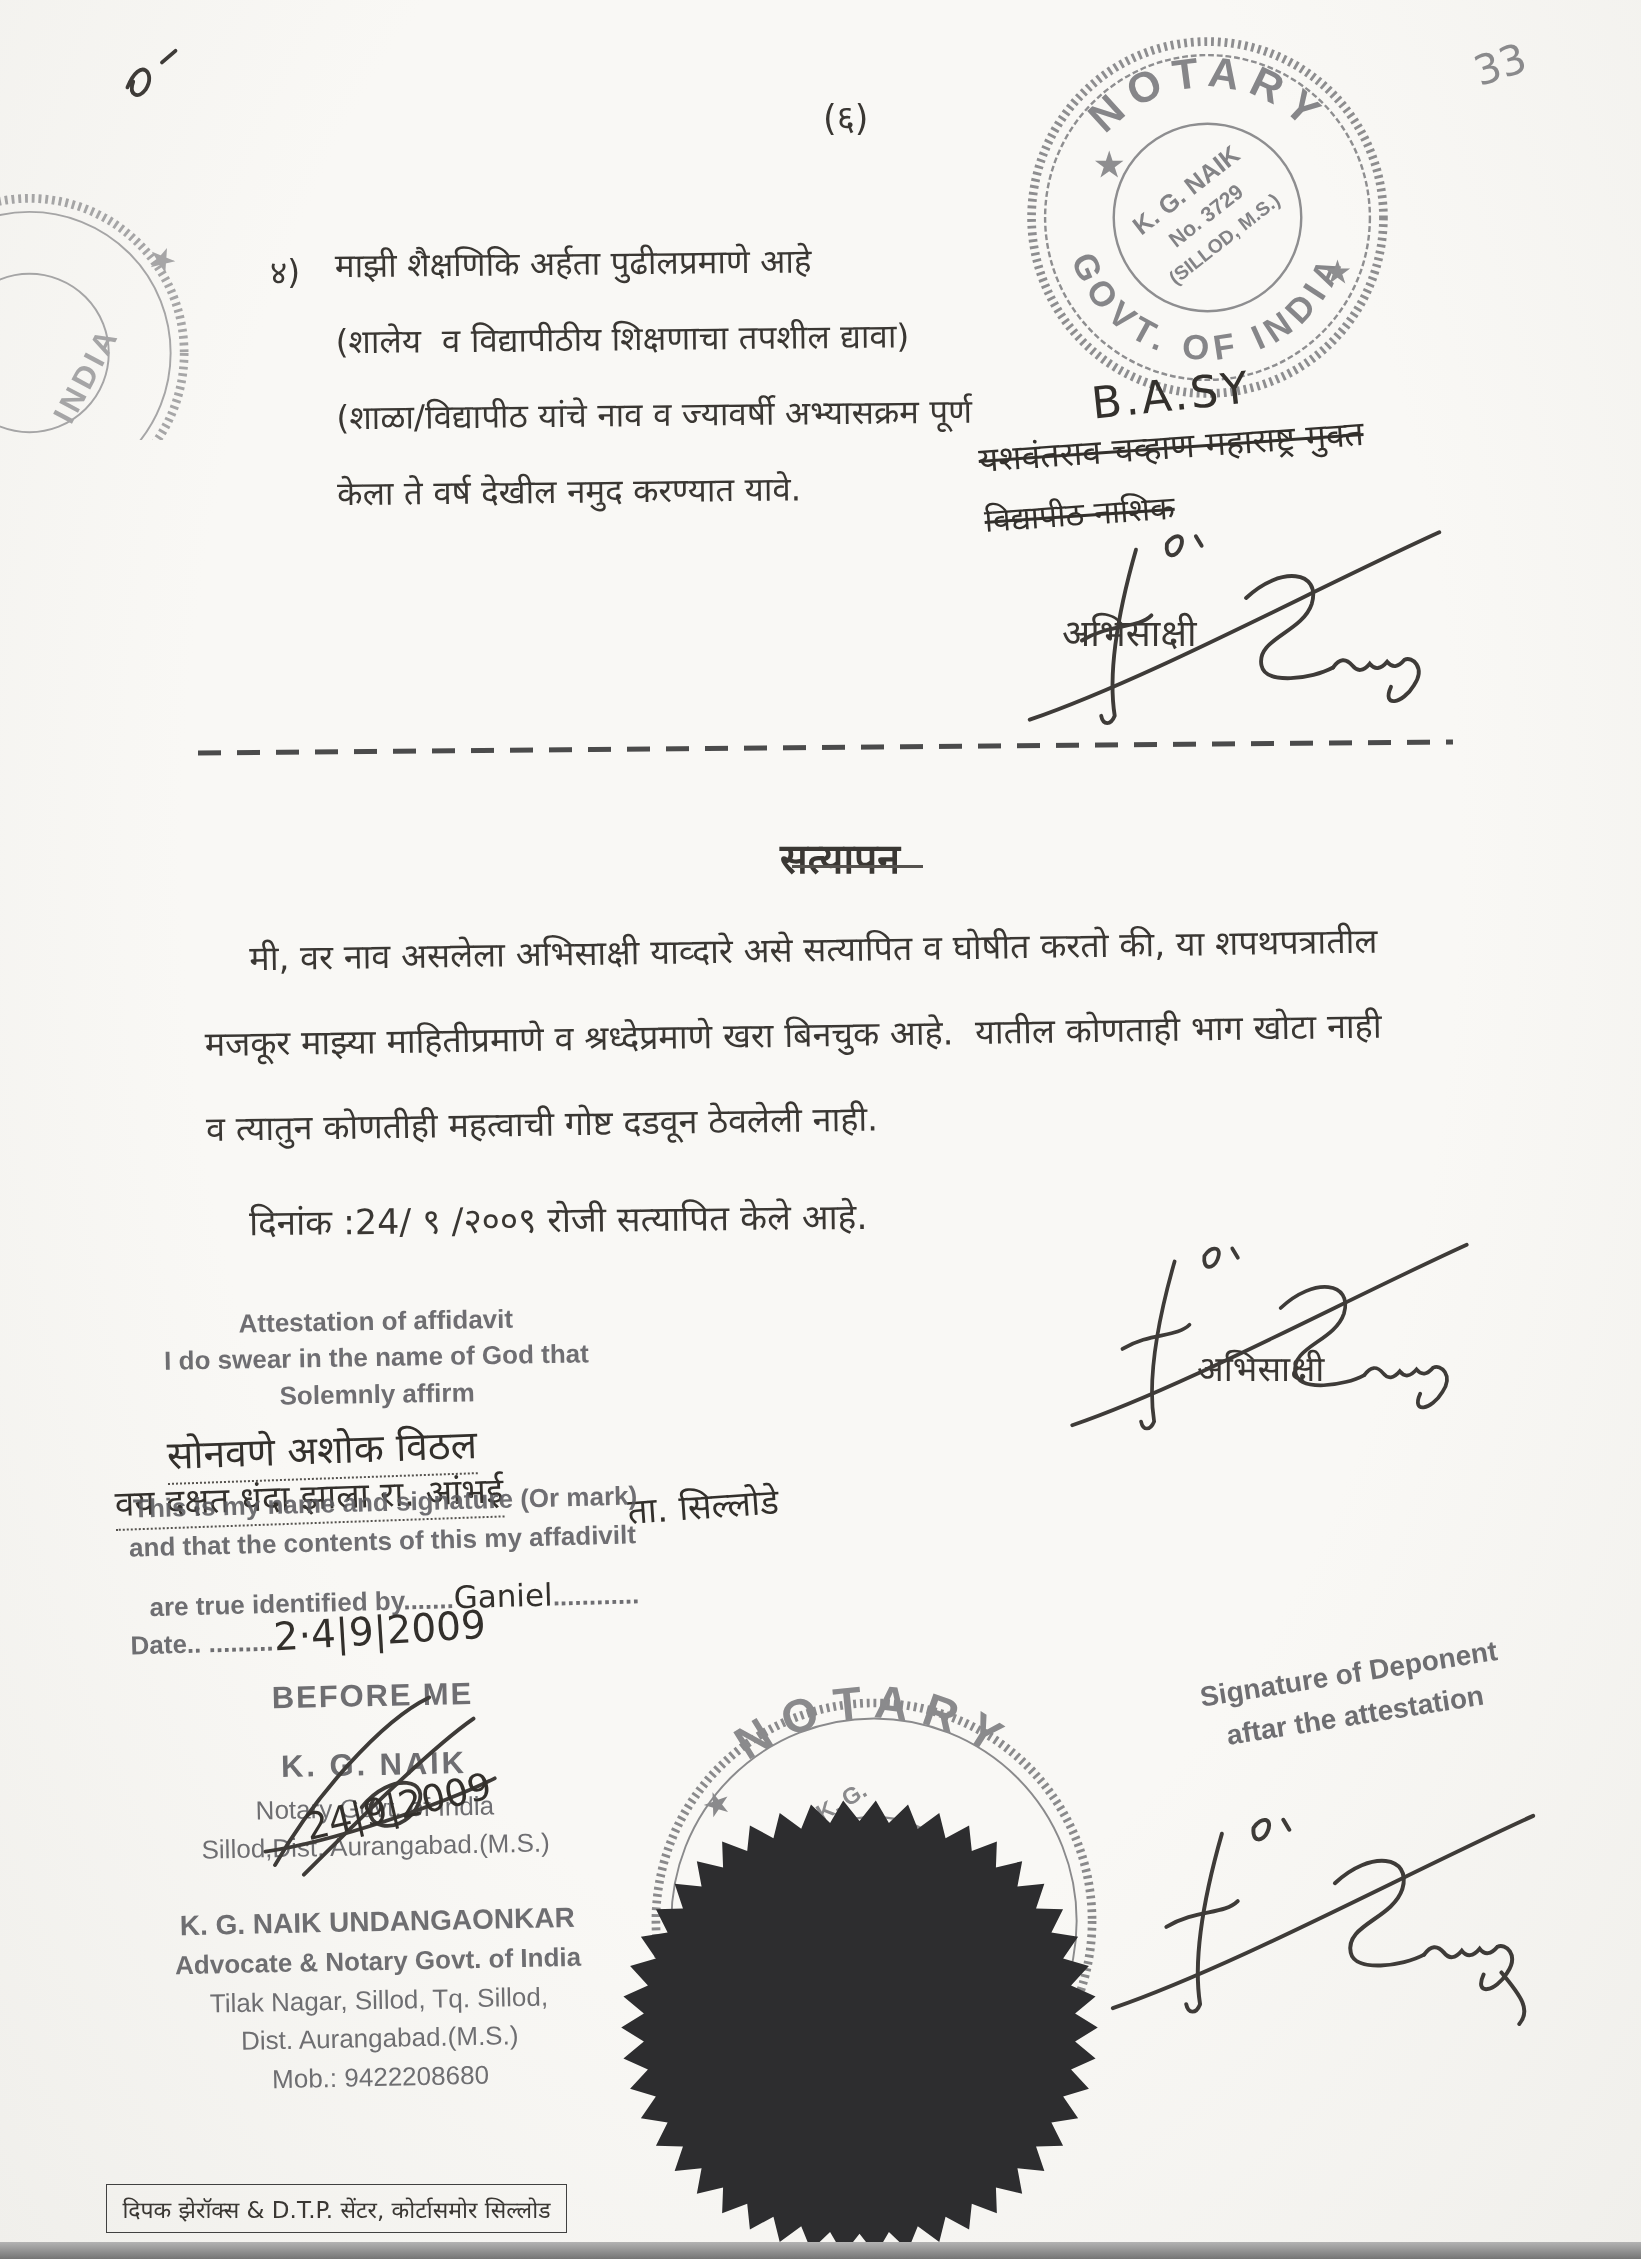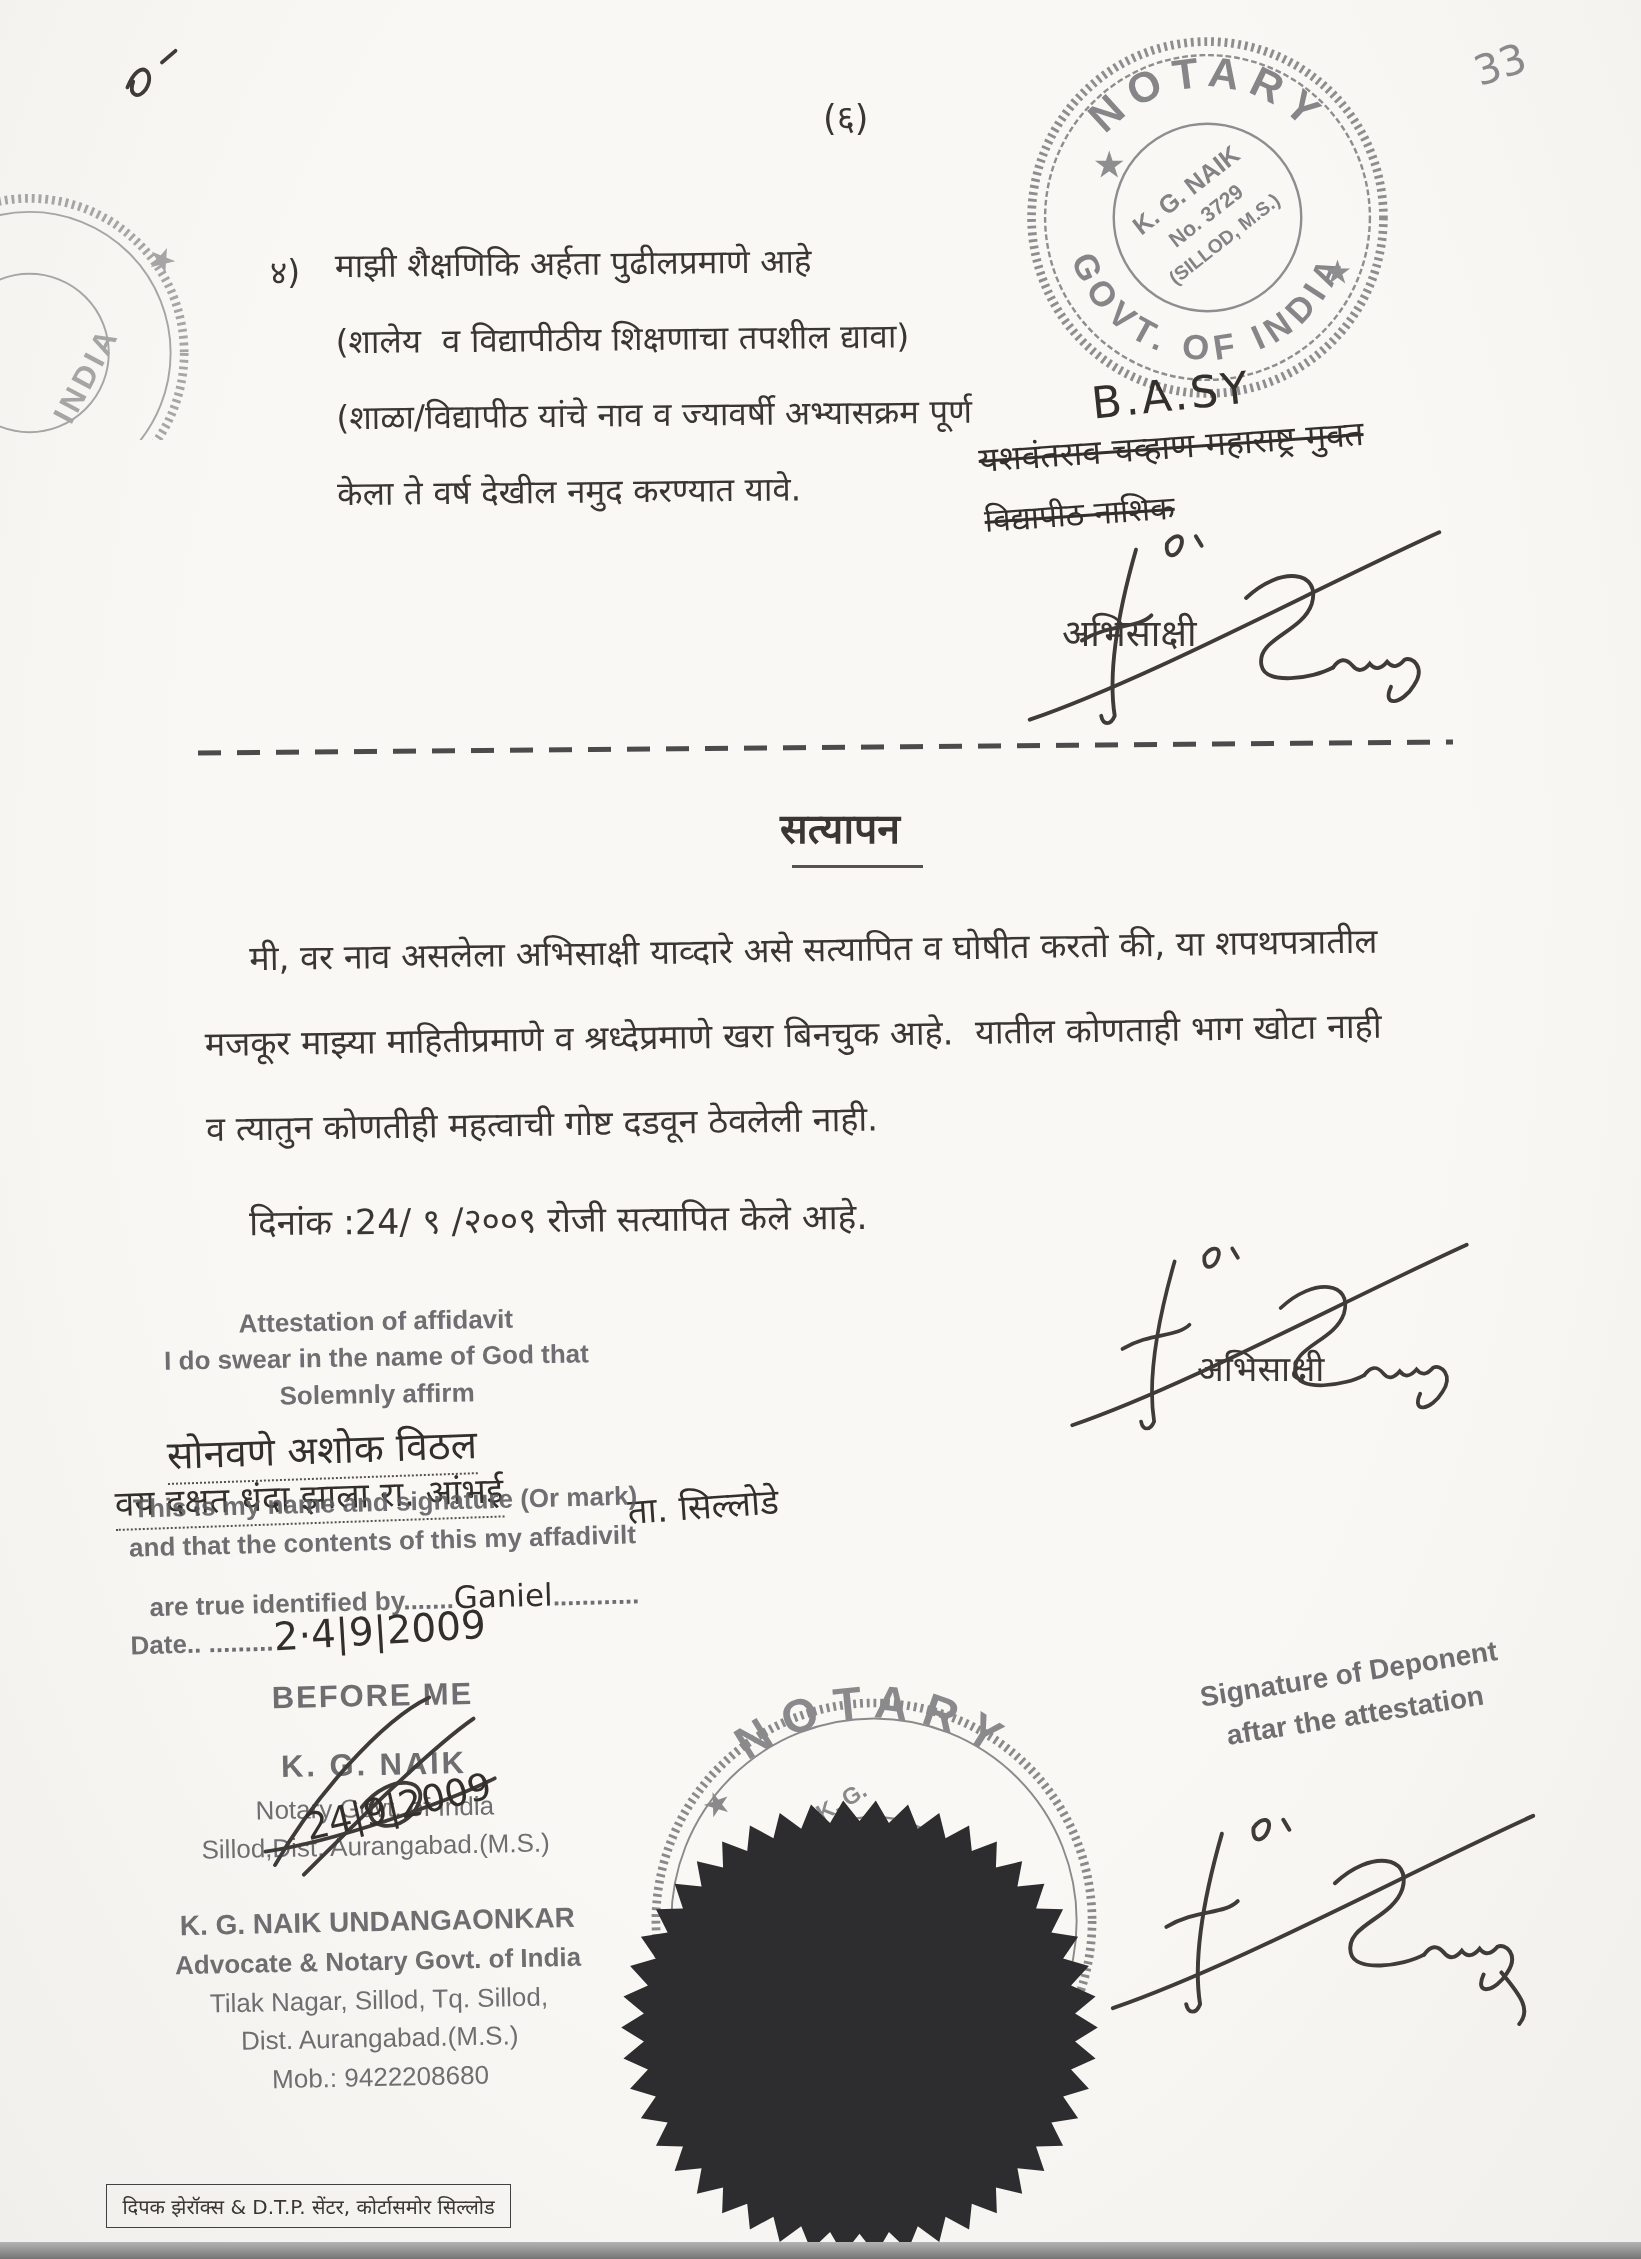--- a/index.html
+++ b/index.html
@@ -10,21 +10,21 @@
   }
   .abs{position:absolute;}
   .dev{color:#3a3733;font-size:33px;white-space:pre;}
   .hw{color:#33302c;white-space:pre;transform-origin:left top;}
   .strike{text-decoration:line-through;text-decoration-thickness:2.9px;}
   .stampink{font-family:"Liberation Sans",sans-serif;color:#5c5c60;font-weight:bold;opacity:.88;}
   .sig path{stroke:#3e3b38;stroke-width:4;fill:none;stroke-linecap:round;}
   .stamp-svg text,.stamp-svg textPath{font-family:"Liberation Sans",sans-serif;font-weight:bold;}
   .dashes{height:4.8px;background:repeating-linear-gradient(90deg,#4b4b4b 0 23px,transparent 23px 39px);}
   .dotted-u{border-bottom:2.9px dotted #55524e;padding-bottom:2.9px;}
-  .footer-box{border:1.9px solid #414141;padding:7.7px 15.4px;font-size:20px;color:#3a3733;background:transparent;text-align:right;}
+  .footer-box{border:1.9px solid #414141;padding:7.7px 15.4px;font-size:23px;color:#3a3733;background:transparent;text-align:right;}
   .bottom-bar{position:absolute;left:0;bottom:0;width:100%;height:17.4px;background:linear-gradient(#b3b3b3,#757575);}
 </style>
 </head>
 <body>
 
 <div class="page">
 
   <svg class="abs sig" style="left:114px;top:41px;" width="73" height="62" viewBox="0 0 76 64">
     <path d="M14,48 C28,14 44,34 33,50 C25,61 15,56 20,42 M50,22 l14,-12"></path>
   </svg>
@@ -81,21 +81,21 @@
     <path d="M8,212 C130,170 300,78 432,18"></path>
     <path d="M118,36 C102,92 88,158 96,208 M96,208 C92,218 84,218 82,208"></path>
     <path d="M62,130 C92,112 120,118 134,104"></path>
     <path d="M150,30 c8,-12 20,-10 14,4 c-4,10 -16,12 -14,-4 M180,22 l6,10"></path>
     <path d="M232,86 C268,52 310,58 300,92 C290,122 242,128 248,156 C252,176 300,170 322,158"></path>
     <path d="M322,158 q10,-14 20,-2 q8,10 18,-2 q8,10 18,-2 q8,10 18,-2 C404,146 418,158 406,176 C394,196 372,200 382,178"></path>
   </svg>
 
   <div class="abs dashes" style="left:198px;top:745px;width:1255px;transform:rotate(-0.5deg);"></div>
 
-  <div class="abs dev" style="left:780px;top:799px;font-size:41px;font-weight:bold;">सत्यापन</div>
+  <div class="abs dev" style="left:780px;top:829px;font-size:41px;font-weight:bold;">सत्यापन</div>
   <div class="abs" style="left:792px;top:865px;width:131px;height:2.9px;background:#56534f;"></div>
 
   <div class="abs" style="left:203px;top:935px;transform:rotate(-0.9deg);transform-origin:left top;">
     <div class="dev" style="font-size:34px;margin-bottom:39px;padding-left:46px;">मी, वर नाव असलेला अभिसाक्षी याव्दारे असे सत्यापित व घोषीत करतो की, या शपथपत्रातील</div>
     <div class="dev" style="font-size:34px;margin-bottom:39px;">मजकूर माझ्या माहितीप्रमाणे व श्रध्देप्रमाणे खरा बिनचुक आहे.  यातील कोणताही भाग खोटा नाही</div>
     <div class="dev" style="font-size:34px;">व त्यातुन कोणतीही महत्वाची गोष्ट दडवून ठेवलेली नाही.</div>
   </div>
 
   <div class="abs dev" style="left:249px;top:1195px;font-size:35px;transform:rotate(-0.6deg);">दिनांक :24/ ९ /२००९ रोजी सत्यापित केले आहे.</div>
 

